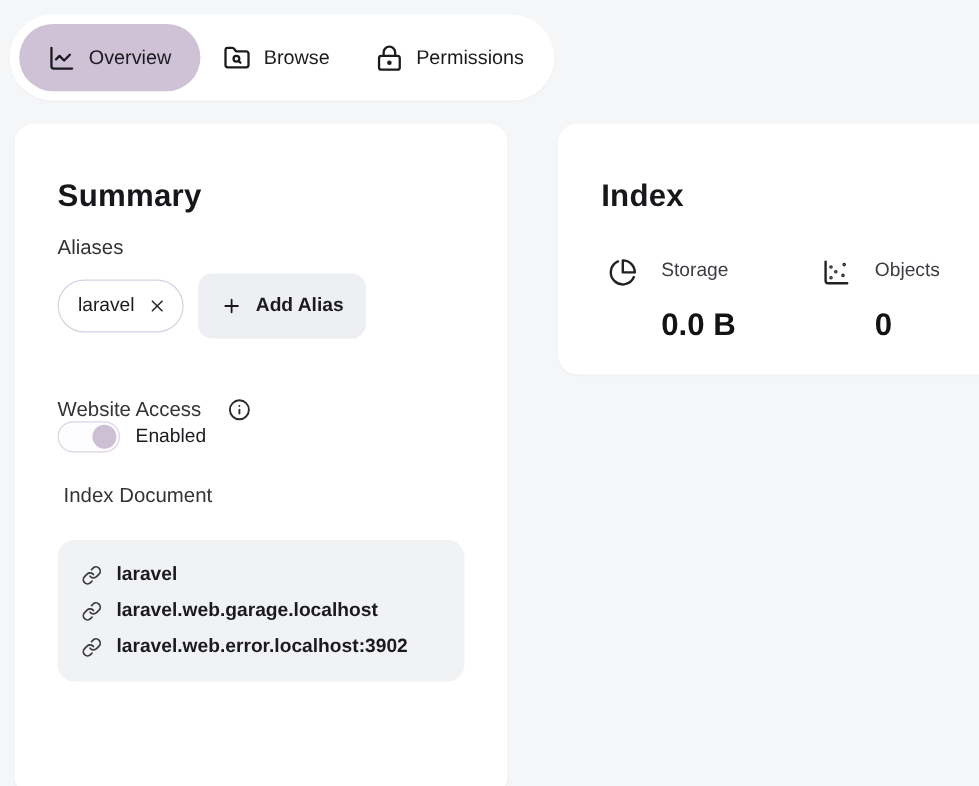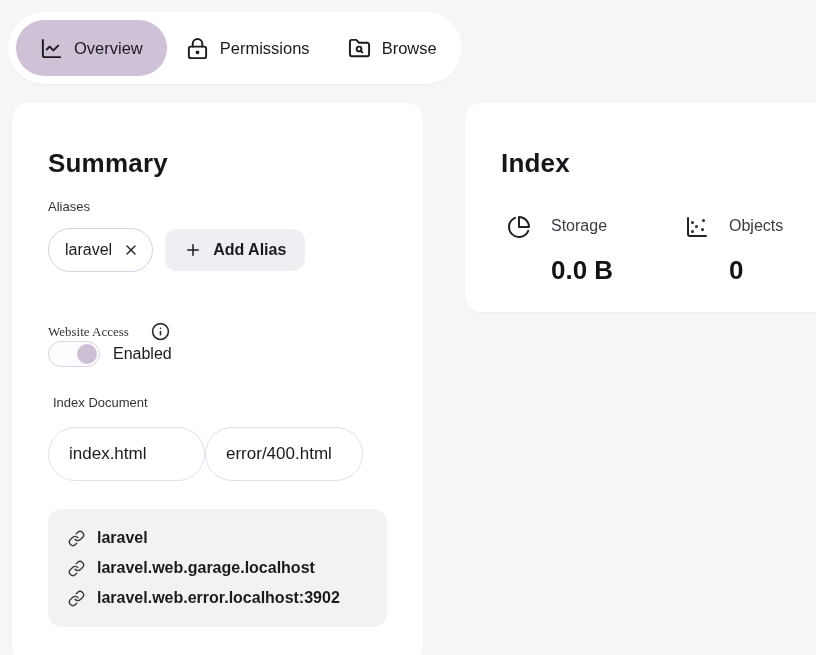--- a/index.html
+++ b/index.html
@@ -43,59 +43,59 @@
   }
   .card-summary { left: 12px; top: 103px; width: 411px; height: 560px; }
   .card-usage   { left: 465px; top: 103px; width: 372px; height: 209px; }
 
   .card h2 {
     margin-top: 9px;
     font-size: 26px; font-weight: 700; line-height: 1.2;
     color: #17171b; letter-spacing: 0.2px;
   }
 
-  .field-label { font-size: 13px; color: #333338; line-height: 19px; }
+  .field-label { font-size: 17px; color: #333338; line-height: 19px; }
 
   
   .aliases-label { margin-top: 18px; }
   .alias-row { margin-top: 12px; display: flex; align-items: center; gap: 12px; }
   .alias-chip {
     height: 44px; display: flex; align-items: center; gap: 11px;
     padding: 0 13px 0 16px;
     border: 1px solid #dbcfe2; border-radius: 22px;
     background: #ffffff; font-size: 16px; color: #1b1b1f;
   }
   .chip-close { color: #27272b; cursor: pointer; }
   .add-alias-btn {
-    height: 42px; display: flex; align-items: center; gap: 11px;
+    height: 54px; display: flex; align-items: center; gap: 11px;
     padding: 0 19px;
     background: #edeff2; border: none; border-radius: 12px;
     font-family: inherit; font-size: 16px; font-weight: 600; color: #1b1b1f;
     cursor: pointer;
   }
 
   
-  .wa-label-row { margin-top: 50px; display: flex; align-items: center; gap: 22px; font-family: Liberation Serif, serif; }
+  .wa-label-row { margin-top: 50px; display: flex; align-items: center; gap: 22px; }
   .info-icon { color: #2c2c30; cursor: pointer; }
   .toggle-row { display: flex; align-items: center; gap: 13px; }
   .toggle {
     position: relative; width: 52px; height: 26px;
     background: #fdfcfe;
     border: 1px solid #ddd2e1; border-radius: 13px;
     cursor: pointer;
   }
   .toggle .knob {
     position: absolute; top: 2px; right: 2px;
     width: 20px; height: 20px; border-radius: 50%;
     background: #cdc0d4;
   }
   .toggle-label { font-size: 16px; color: #1b1b1f; }
 
   
-  .doc-grid { display: grid; grid-template-columns: 157px 158px; }
+  .doc-grid { display: grid; grid-template-columns: 157px 158px; column-gap: 22px; }
   .doc-labels { margin-top: 26px; }
   .doc-labels .field-label { padding-left: 5px; }
   .doc-inputs { margin-top: 15px; }
   .doc-input {
     width: 100%; height: 54px;
     border: 1px solid #e4dee8; border-radius: 27px;
     padding: 0 20px;
     font-family: inherit; font-size: 17px; color: #1a1a1f;
     background: #ffffff; outline: none;
     white-space: nowrap; overflow: hidden;
@@ -131,36 +131,36 @@
       <svg width="23" height="23" viewBox="0 0 24 24" fill="none" stroke="currentColor" stroke-width="2" stroke-linecap="round" stroke-linejoin="round">
           <path d="M3 3v16a2 2 0 0 0 2 2h16"></path>
           <path d="m19 9-5 5-4-4-3 3"></path>
         </svg>
     </span>
     <span>Overview</span>
   </div>
   <div class="tab">
     <span class="icon">
       <svg width="23" height="23" viewBox="0 0 24 24" fill="none" stroke="currentColor" stroke-width="2" stroke-linecap="round" stroke-linejoin="round">
+          <path d="M2 5a2 2 0 0 1 2-2h3.9a2 2 0 0 1 1.69.9l.81 1.2a2 2 0 0 0 1.67.9H20a2 2 0 0 1 2 2v10a2 2 0 0 1-2 2H4a2 2 0 0 1-2-2z"></path>
+          <circle cx="11.5" cy="12.5" r="2.5"></circle>
+          <path d="M13.3 14.3 15 16"></path>
+        </svg>
+    </span>
+    <span>Browse</span>
+  </div>
+  <div class="tab">
+    <span class="icon">
+      <svg width="23" height="23" viewBox="0 0 24 24" fill="none" stroke="currentColor" stroke-width="2" stroke-linecap="round" stroke-linejoin="round">
           <circle cx="12" cy="16" r="1"></circle>
           <rect x="3" y="10" width="18" height="12" rx="2"></rect>
           <path d="M7 10V7a5 5 0 0 1 10 0v3"></path>
         </svg>
     </span>
     <span>Permissions</span>
-  </div>
-  <div class="tab">
-    <span class="icon">
-      <svg width="23" height="23" viewBox="0 0 24 24" fill="none" stroke="currentColor" stroke-width="2" stroke-linecap="round" stroke-linejoin="round">
-          <path d="M2 5a2 2 0 0 1 2-2h3.9a2 2 0 0 1 1.69.9l.81 1.2a2 2 0 0 0 1.67.9H20a2 2 0 0 1 2 2v10a2 2 0 0 1-2 2H4a2 2 0 0 1-2-2z"></path>
-          <circle cx="11.5" cy="12.5" r="2.5"></circle>
-          <path d="M13.3 14.3 15 16"></path>
-        </svg>
-    </span>
-    <span>Browse</span>
   </div>
 </nav>
 
 <section class="card card-summary">
   <h2>Summary</h2>
 
   <div class="field-label aliases-label">Aliases</div>
 
   <div class="alias-row">
     <div class="alias-chip">
@@ -197,24 +197,20 @@
   <div class="toggle-row">
     <div class="toggle">
       <div class="knob"></div>
     </div>
     <span class="toggle-label">Enabled</span>
   </div>
 
   <div class="doc-grid doc-labels">
     <span class="field-label">Index Document</span>
   </div>
-  <div class="doc-grid doc-inputs">
-    <input class="doc-input" type="text" value="index.html" style="">
-    <input class="doc-input" type="text" value="error/400.html" style="">
-  </div>
 
   <div class="links-box">
     <div class="link-row">
       <span class="icon">
         <svg width="17" height="17" viewBox="0 0 24 24" fill="none" stroke="currentColor" stroke-width="2" stroke-linecap="round" stroke-linejoin="round">
             <path d="M10 13a5 5 0 0 0 7.54.54l3-3a5 5 0 0 0-7.07-7.07l-1.72 1.71"></path>
             <path d="M14 11a5 5 0 0 0-7.54-.54l-3 3a5 5 0 0 0 7.07 7.07l1.71-1.71"></path>
           </svg>
       </span>
       <span>laravel</span>

